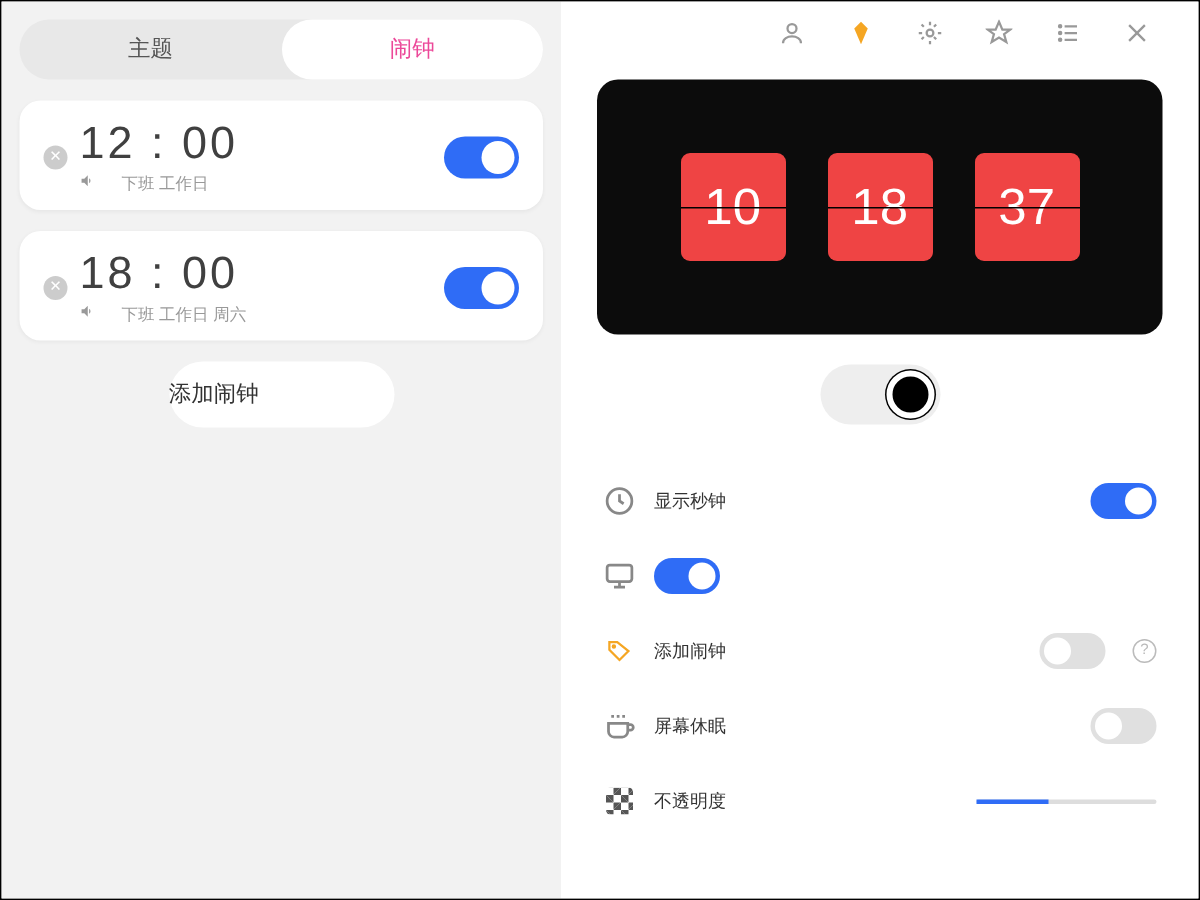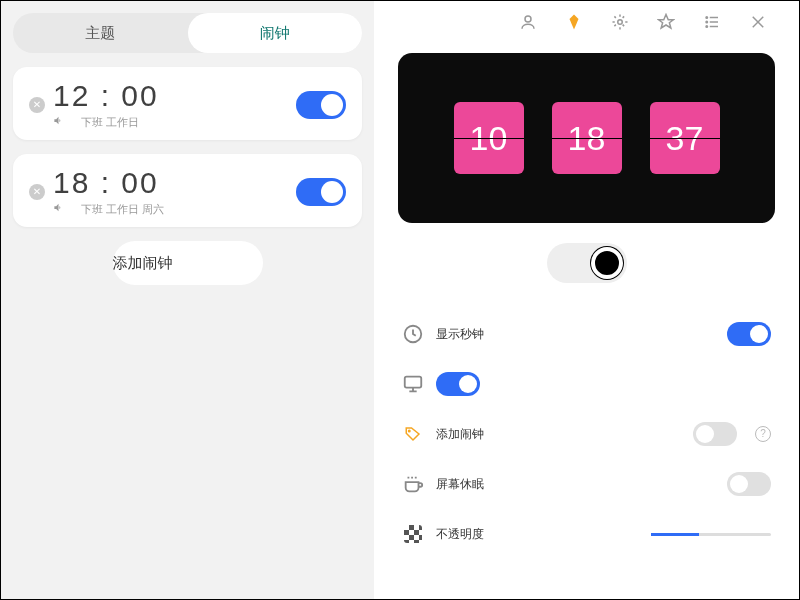--- a/index.html
+++ b/index.html
@@ -1,36 +1,36 @@
 <!DOCTYPE html>
 <html><head>
 <meta charset="utf-8">
 <style>
 * { margin: 0; padding: 0; box-sizing: border-box; font-family: -apple-system, "Helvetica Neue", Arial, sans-serif; }
 body { width: 800px; height: 600px; background: #fff; display: flex; overflow: hidden; border: 1px solid #000; }
 .left-panel { width: 373px; background: #f2f2f2; height: 100%; padding-top: 6px; }
 .right-panel { flex: 1; background: #fff; height: 100%; display: flex; flex-direction: column; }
 .tab-bar { display: flex; margin: 6px 12px 14px; background: #e8e8e8; border-radius: 24px; height: 40px; }
 .tab { flex: 1; text-align: center; line-height: 40px; border-radius: 24px; font-size: 15px; color: #555; cursor: pointer; }
-.tab.active { background: #fff; color: #0f766e; }
+.tab.active { background: #fff; color: #ec4899; }
 .alarm-card { background: #fff; border-radius: 14px; margin: 0 12px 14px; padding: 12px 16px 10px; display: flex; align-items: center; box-shadow: 0 1px 3px rgba(0,0,0,.05); }
 .alarm-close { width: 16px; height: 16px; border-radius: 50%; background: #ccc; color: #fff; font-size: 10px; line-height: 16px; text-align: center; margin-right: 8px; }
 .alarm-body { flex: 1; }
 .alarm-time { font-size: 30px; color: #404040; letter-spacing: 2px; }
 .alarm-meta { font-size: 11px; color: #999; margin-top: 2px; display: flex; gap: 17px; }
 .sound-icon svg { width: 11px; height: 11px; }
 .toggle { width: 50px; height: 28px; border-radius: 14px; position: relative; cursor: pointer; }
 .toggle.on { background: #2f6cf6; }
 .toggle-knob { width: 22px; height: 22px; background: #fff; border-radius: 50%; position: absolute; top: 3px; }
 .toggle.on .toggle-knob { right: 3px; }
 .add-alarm { background: #fff; width: 150px; height: 44px; border-radius: 22px; margin: 14px auto 0; text-align: left; line-height: 44px; font-size: 15px; color: #333; cursor: pointer; }
 .top-icons { height: 42px; display: flex; align-items: center; justify-content: flex-end; gap: 28px; padding-right: 32px; }
 .top-icons .ico { width: 18px; height: 18px; color: #999; cursor: pointer; display: flex; align-items: center; justify-content: center; }
 .clock-card { background: #0c0c0c; border-radius: 14px; margin: 10px 24px 20px; height: 170px; display: flex; align-items: center; justify-content: center; gap: 28px; }
-.flip { width: 70px; height: 72px; background: #ec4899; border-radius: 6px; color: #fff; font-size: 34px; font-weight: 400; display: flex; align-items: center; justify-content: center; position: relative; }
+.flip { width: 70px; height: 72px; background: #ef4444; border-radius: 6px; color: #fff; font-size: 34px; font-weight: 400; display: flex; align-items: center; justify-content: center; position: relative; }
 .flip::after { content: ""; position: absolute; left: 0; right: 0; top: 50%; height: 1px; background: #000; }
 .theme-toggle { margin: 0 auto 26px; width: 80px; height: 40px; background: #eee; border-radius: 20px; display: flex; align-items: center; justify-content: flex-end; padding: 4px; cursor: pointer; }
 .theme-knob { width: 32px; height: 32px; border-radius: 50%; background: #000; border: 4px solid #fff; box-shadow: 0 0 0 1px #000; }
 .settings { padding: 0 28px; }
 .setting-row { display: flex; align-items: center; height: 50px; gap: 12px; }
 .setting-icon { width: 22px; height: 22px; color: #888; display: flex; align-items: center; justify-content: center; }
 .setting-label { flex: 1; font-size: 12px; color: #333; }
 .setting-toggle { width: 44px; height: 24px; border-radius: 12px; position: relative; cursor: pointer; }
 .setting-toggle.on { background: #2f6cf6; }
 .setting-toggle.off { background: #e0e0e0; }

